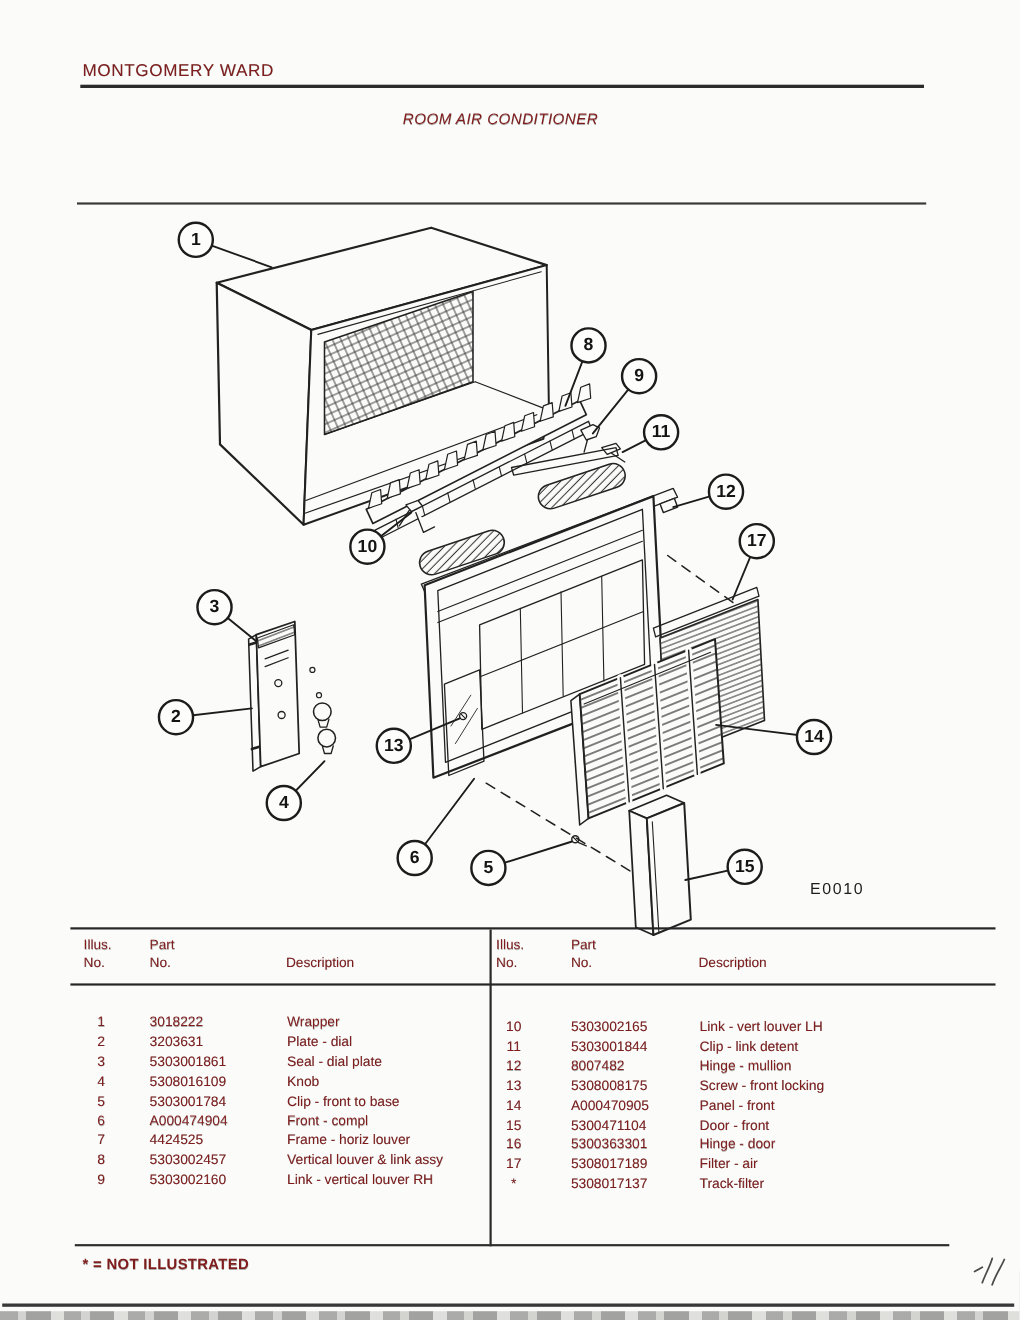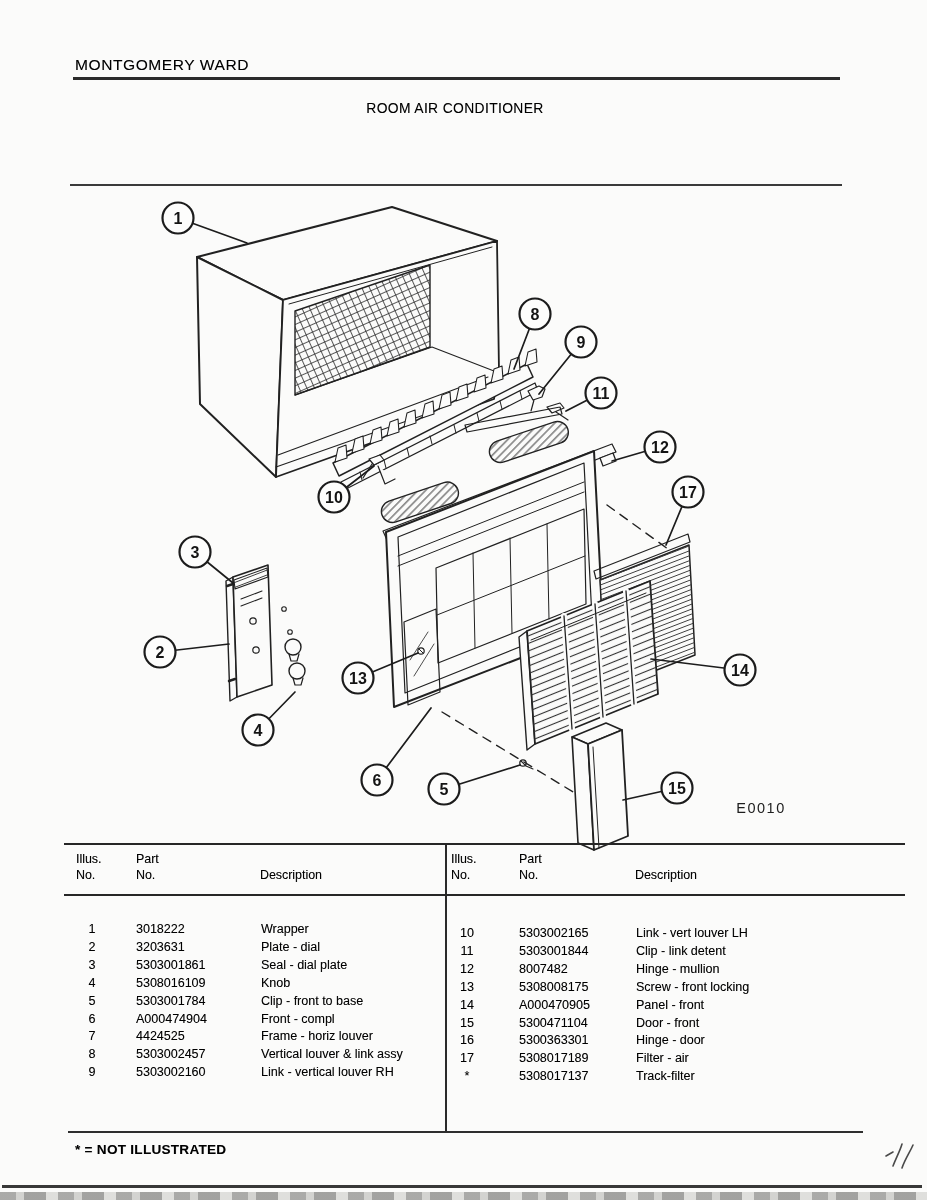--- a/index.html
+++ b/index.html
@@ -1,23 +1,23 @@
 <!DOCTYPE html>
 <html><head>
 <meta charset="utf-8">
 <style>
   html,body{margin:0;padding:0;background:#e8e8e6;}
   .page{position:relative;width:927px;height:1200px;background:#fbfbfa;overflow:hidden;
-        font-family:"Liberation Sans",sans-serif;color:#000000;}
+        font-family:"Liberation Sans",sans-serif;color:#7f1d1d;}
   .page .txt{text-shadow:0.25px 0.25px 0 rgba(25,25,25,.35);}
   .brand{position:absolute;left:75px;top:56px;font-size:15.5px;font-weight:500;letter-spacing:.6px;}
   .rule{position:absolute;background:#2b2b2b;}
   .rule-1{left:73px;top:77px;width:767px;height:2.5px;}
   .rule-2{left:70px;top:184px;width:772px;height:2px;background:#3a3a3a;}
-  .product{position:absolute;left:0;top:101px;width:910px;text-align:center;font-size:13.8px;letter-spacing:.4px;}
+  .product{position:absolute;left:0;top:101px;width:910px;text-align:center;font-size:13.8px;letter-spacing:.4px;font-style:italic;}
   .model{position:absolute;left:0;top:131px;width:895px;text-align:center;font-size:13.2px;letter-spacing:.5px;}
   svg.diagram{position:absolute;left:0;top:0;width:927px;height:1200px;}
   
   .table-region{position:absolute;left:64px;top:843px;width:841px;height:288px;border-top:2.5px solid #262626;}
   .header-rule{position:absolute;left:0;top:49px;width:841px;height:2.4px;background:#262626;}
   .tbl-bottom{position:absolute;left:4px;top:286px;width:795px;height:2px;background:#2e2e2e;}
   .v-div{position:absolute;left:381px;top:0;width:1.6px;height:288px;background:#2a2a2a;}
   .half{position:absolute;top:0;}
   .half-l{left:10px;width:365px;}
   .half-r{left:385px;width:450px;}

